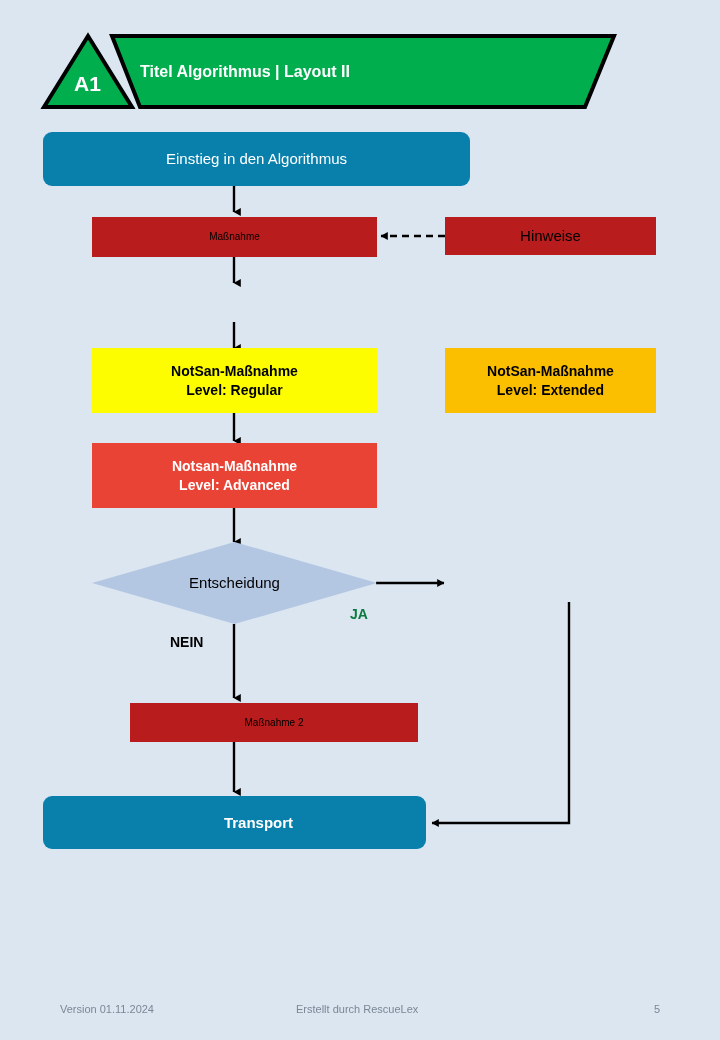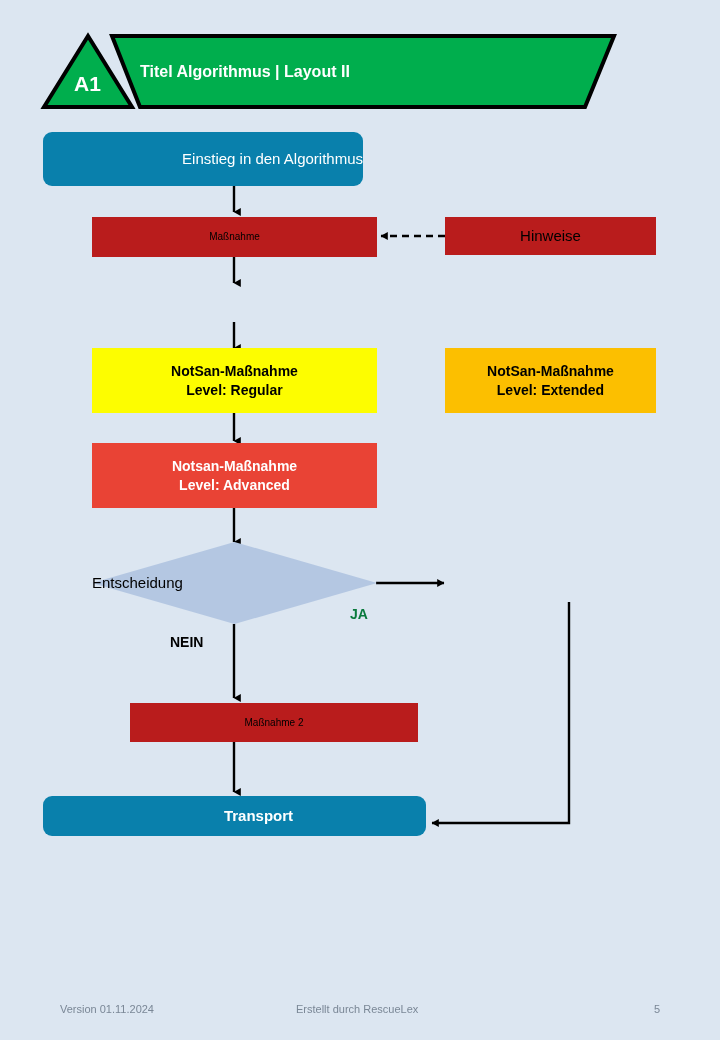--- a/index.html
+++ b/index.html
@@ -100,20 +100,21 @@
     background: #e94335;
     color: #ffffff;
     font-size: 14px;
     font-weight: bold;
   }
 
   .node-diamond-label {
     position: absolute;
     color: #000000;
     font-size: 15px;
+    text-align: center;
   }
 
   
   .edge-label {
     position: absolute;
     font-size: 14px;
     font-weight: bold;
   }
   .edge-yes { color: #0a7a3d; }
   .edge-no  { color: #000000; }
@@ -169,21 +170,21 @@
 
     <line x1="376" y1="583" x2="444" y2="583" stroke="#000000" stroke-width="2.4" marker-end="url(#arrow-right)"></line>
 
     <line x1="234" y1="624" x2="234" y2="698" stroke="#000000" stroke-width="2.4" marker-end="url(#arrow-down)"></line>
 
     <line x1="234" y1="742" x2="234" y2="792" stroke="#000000" stroke-width="2.4" marker-end="url(#arrow-down)"></line>
 
     <path d="M569,602 L569,823 L432,823" fill="none" stroke="#000000" stroke-width="2.4" marker-end="url(#arrow-left)"></path>
   </svg>
 
-  <div class="node node-teal" style="left:43px; top:132px; width:320px; height:54px;justify-content:flex-end;">
+  <div class="node node-teal" style="left:43px; top:132px; width:427px; height:54px;">
     <span>Einstieg in den Algorithmus</span>
   </div>
 
   <div class="node node-white" style="left:92px; top:217px; width:285px; height:40px;">
     <span>Maßnahme</span>
   </div>
 
   <div class="node node-hint" style="left:445px; top:217px; width:211px; height:38px;">
     <span>Hinweise</span>
   </div>
@@ -213,21 +214,21 @@
   <svg style="position:absolute; left:92px; top:542px; width:285px; height:82px;" viewBox="0 0 285 82">
     <polygon points="142.5,0 285,41 142.5,82 0,41" fill="#b4c7e2"></polygon>
   </svg>
   <div class="node-diamond-label" style="left:92px; top:574px; width:285px;">Entscheidung</div>
 
 
   <div class="node node-white" style="left:110px; top:703px; width:288px; height:39px;margin-left:20px;">
     <span>Maßnahme 2</span>
   </div>
 
-  <div class="node node-teal bold" style="left:43px; top:796px; width:383px; height:40px;padding-left:48px;">
+  <div class="node node-teal bold" style="left:43px; top:796px; width:383px; height:53px;padding-left:48px;">
     <span>Transport</span>
   </div>
 
   <div class="edge-label edge-yes" style="left:350px; top:606px;">JA</div>
   <div class="edge-label edge-no" style="left:170px; top:634px;">NEIN</div>
 
   <div class="footer-text" id="footer-version">Version 01.11.2024</div>
   <div class="footer-text" id="footer-author">Erstellt durch RescueLex</div>
   <div class="footer-text" id="footer-page">5</div>
 

